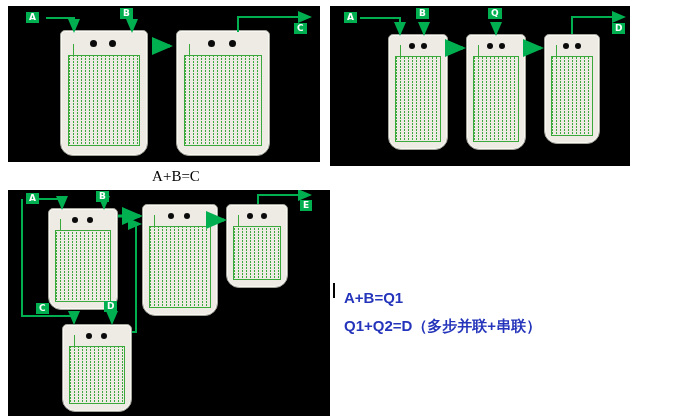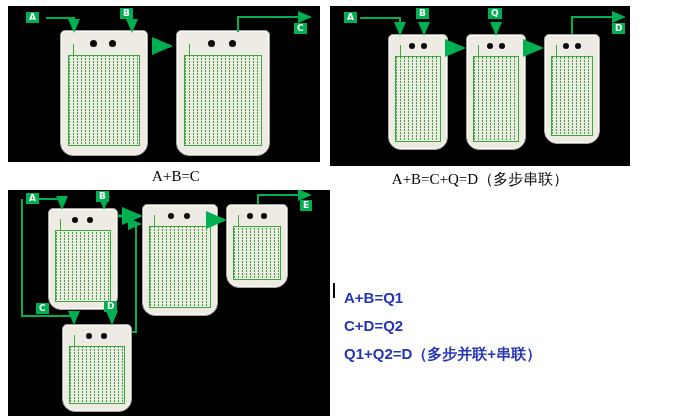--- a/index.html
+++ b/index.html
@@ -106,21 +106,20 @@
       <polyline points="200,42 211,42" fill="none" stroke="#00b050" stroke-width="3" marker-end="url(#ah2)"></polyline>
       <polyline points="242,28 242,11 294,11" fill="none" stroke="#00b050" stroke-width="2" marker-end="url(#ah2)"></polyline>
     </svg>
 
     <span class="flabel" style="left:14px; top:6px;">A</span>
     <span class="flabel" style="left:86px; top:2px;">B</span>
     <span class="flabel" style="left:158px; top:2px;">Q</span>
     <span class="flabel" style="left:282px; top:17px;">D</span>
   </div>
 
-  <div class="caption" style="left:330px; top:170px; width:300px;">A+B=C+Q=D（多步串联）</div>
 
   <div class="panel" style="left:8px; top:190px; width:322px; height:226px;">
 
     <div class="chip sm" style="left:40px; top:18px; width:70px; height:102px;">
       <span class="dot d1"></span>
       <span class="dot d2"></span>
       <div class="serp"></div>
     </div>
     <div class="chip sm" style="left:134px; top:14px; width:76px; height:112px;">
       <span class="dot d1"></span>
@@ -159,17 +158,16 @@
     <span class="flabel" style="left:88px; top:1px;">B</span>
     <span class="flabel" style="left:28px; top:113px;">C</span>
     <span class="flabel" style="left:96px; top:111px;">D</span>
     <span class="flabel" style="left:292px; top:10px;">E</span>
   </div>
 
   <div class="cursor" style="left:333px; top:283px;"></div>
 
   <div class="notes" style="left:344px; top:284px;">
     <div>A+B=Q1</div>
-    <div>C+D=Q2</div>
     <div>Q1+Q2=D（多步并联+串联）</div>
   </div>
 
 </div>
 
 </body></html>

